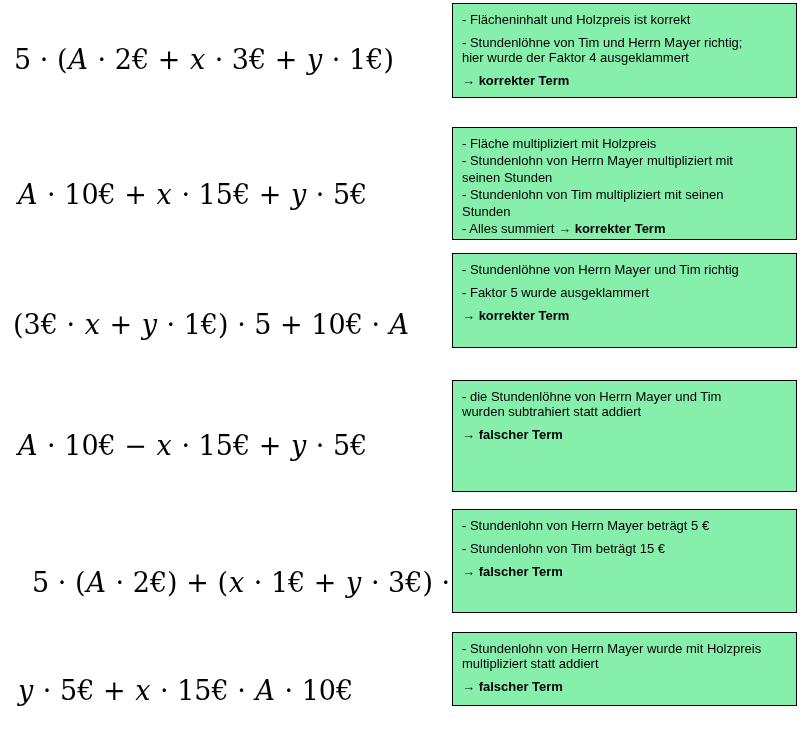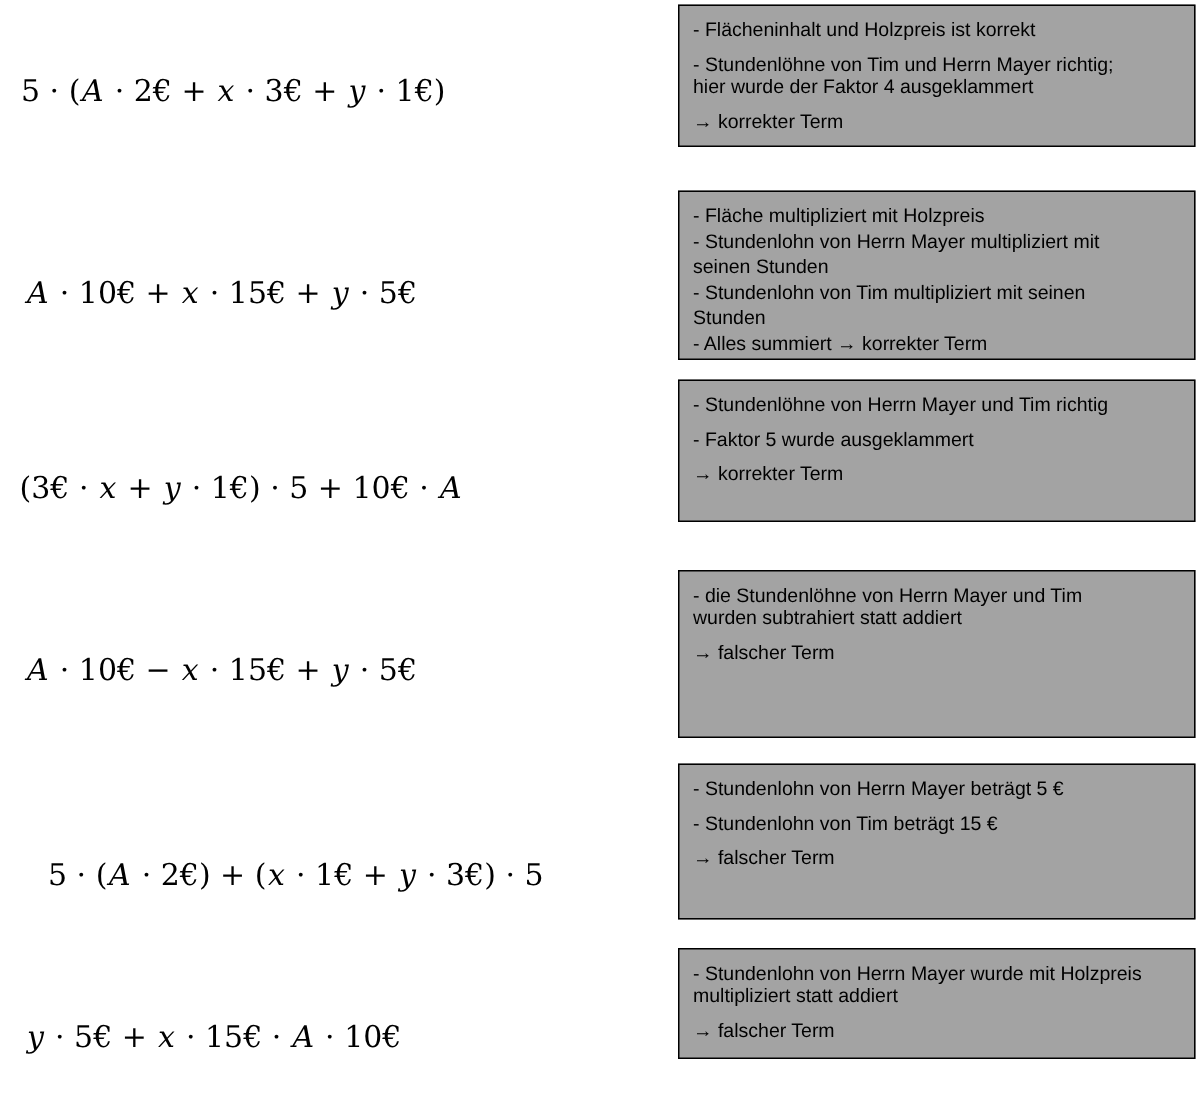--- a/index.html
+++ b/index.html
@@ -13,48 +13,48 @@
     height: 743px;
     background: #ffffff;
     color: #000000;
     font-family: "Liberation Sans", sans-serif;
     overflow: hidden;
   }
   
   .formula {
     position: absolute;
     font-family: "DejaVu Serif", serif;
-    font-size: 20px;
+    font-size: 27px;
     line-height: 26px;
     color: #000000;
     white-space: nowrap;
   }
   .formula i {
     font-style: italic;
     padding: 0 1px;
   }
   
   .note-box {
     position: absolute;
     left: 452px;
     width: 345px;
     box-sizing: border-box;
     border: 1px solid #000000;
-    background: #a3a3a3;
+    background: #86efac;
     padding: 8px 9px 6px 9px;
     font-size: 13px;
   }
   .note {
     margin: 0;
     white-space: pre-line;
   }
   .spaced .note { line-height: 15px; margin-bottom: 8px; }
   .tight  .note { line-height: 17px; margin-bottom: 0; }
   .verdict-line b {
-    font-weight: normal;
+    font-weight: bold;
     letter-spacing: 0px;
     margin-top: 46px;
   }
   .arrow { font-weight: normal; }
 </style>
 </head>
 <body>
 
 <div class="page">
 

